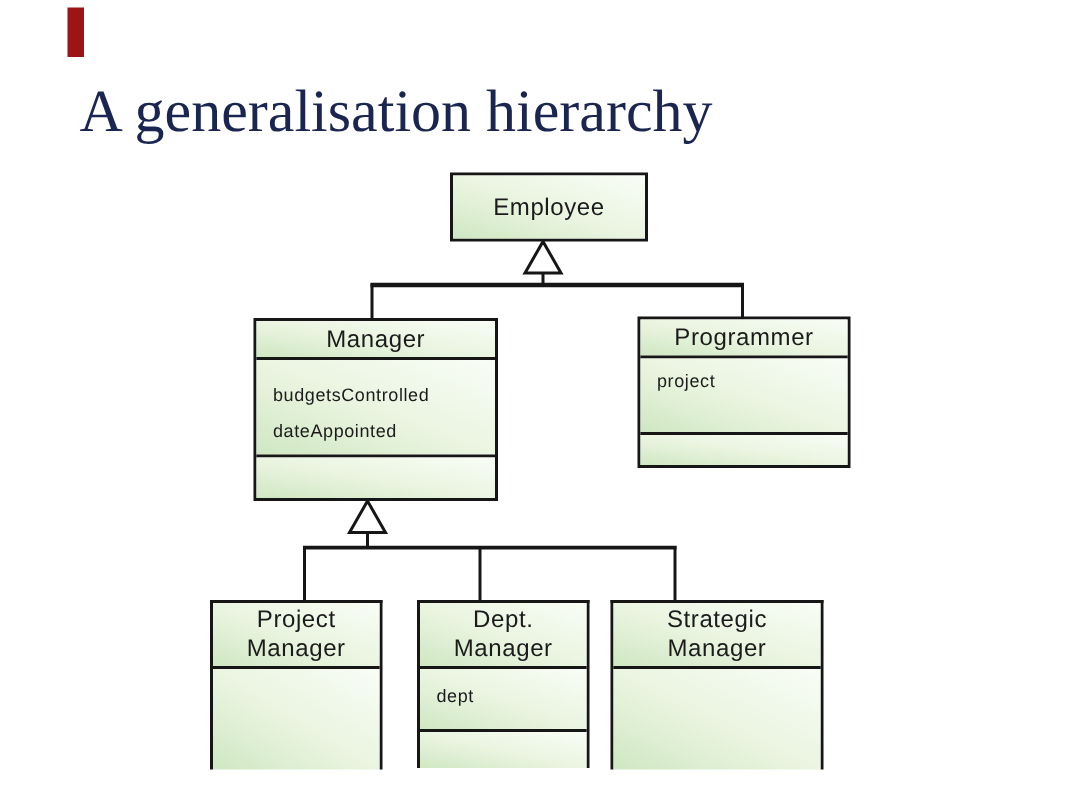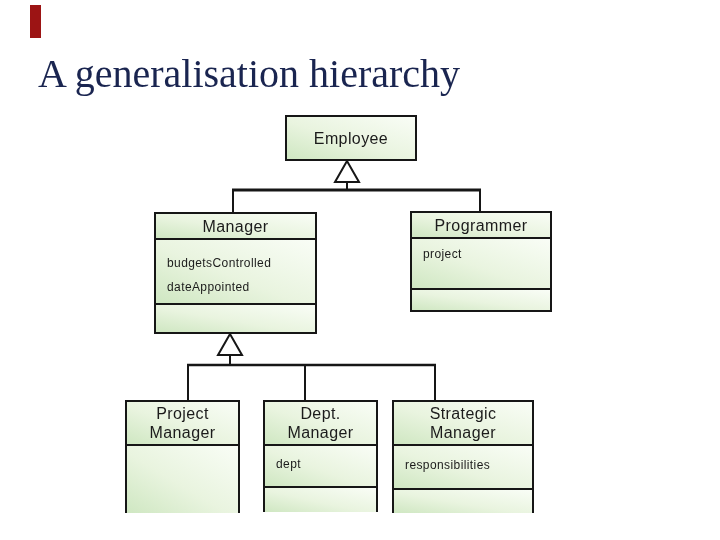--- a/index.html
+++ b/index.html
@@ -1,18 +1,18 @@
 <!DOCTYPE html>
 <html><head>
 <meta charset="utf-8">
 <style>
   html,body { margin:0; padding:0; background:#fff; }
   .slide {
     position:relative; width:573px; height:540px; background:#ffffff;
-    overflow:hidden; font-family:"Liberation Sans", sans-serif;
+    overflow:hidden; font-family:"Liberation Sans", sans-serif;margin-left:15px;
   }
   .bookmark {
     position:absolute; left:30px; top:5px; width:11px; height:33px;
     background:#9c1414;
   }
   .slide-title {
     position:absolute; left:38px; top:51px; white-space:nowrap;
     font-family:"Liberation Serif", serif; font-size:40px; line-height:46px;
     color:#1a2550;
   }
@@ -101,19 +101,16 @@
       <div>dept</div>
     </div>
     <div class="comp ops"></div>
   </div>
 
   <div class="uml cut" style="left:392px;top:400px;width:142px;height:113px;">
     <div class="comp name" style="height:44px;">
       <div>Strategic</div>
       <div>Manager</div>
     </div>
-    <div class="comp attrs" style="height:44px;padding-top:10px;line-height:19px;">
-      <div>responsibilities</div>
-    </div>
     <div class="comp ops"></div>
   </div>
 
 </div>
 
 </body></html>

